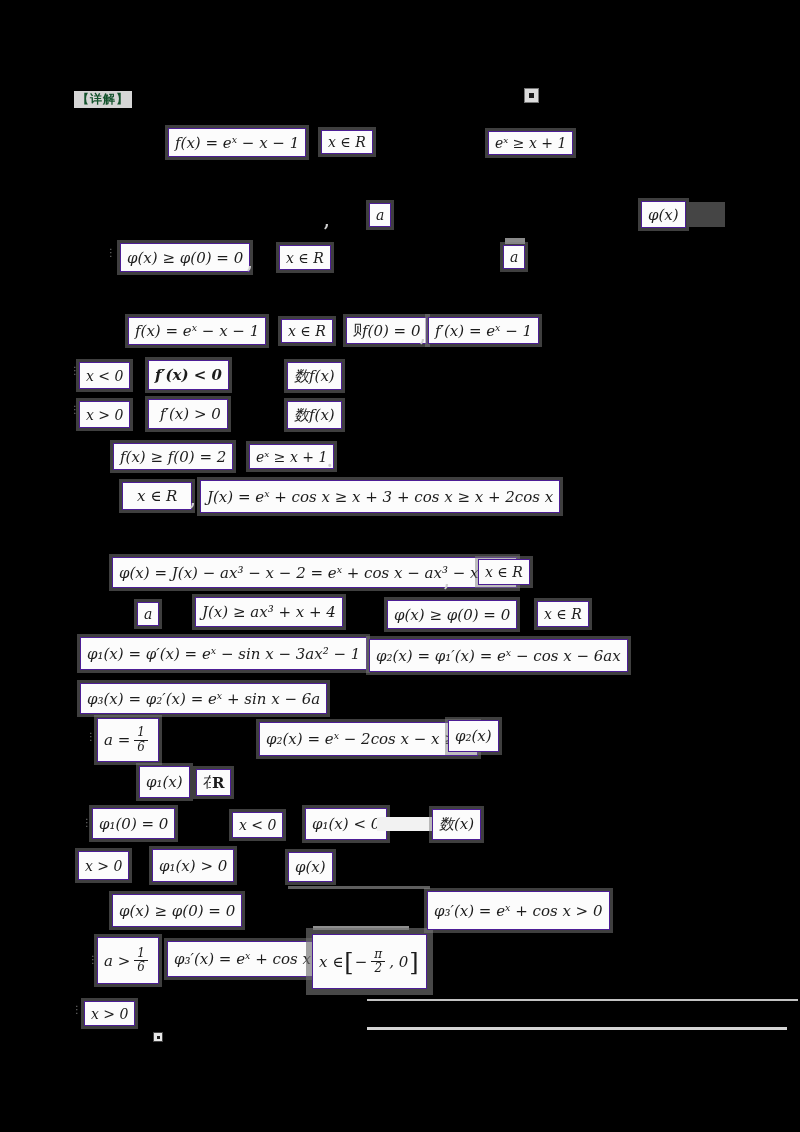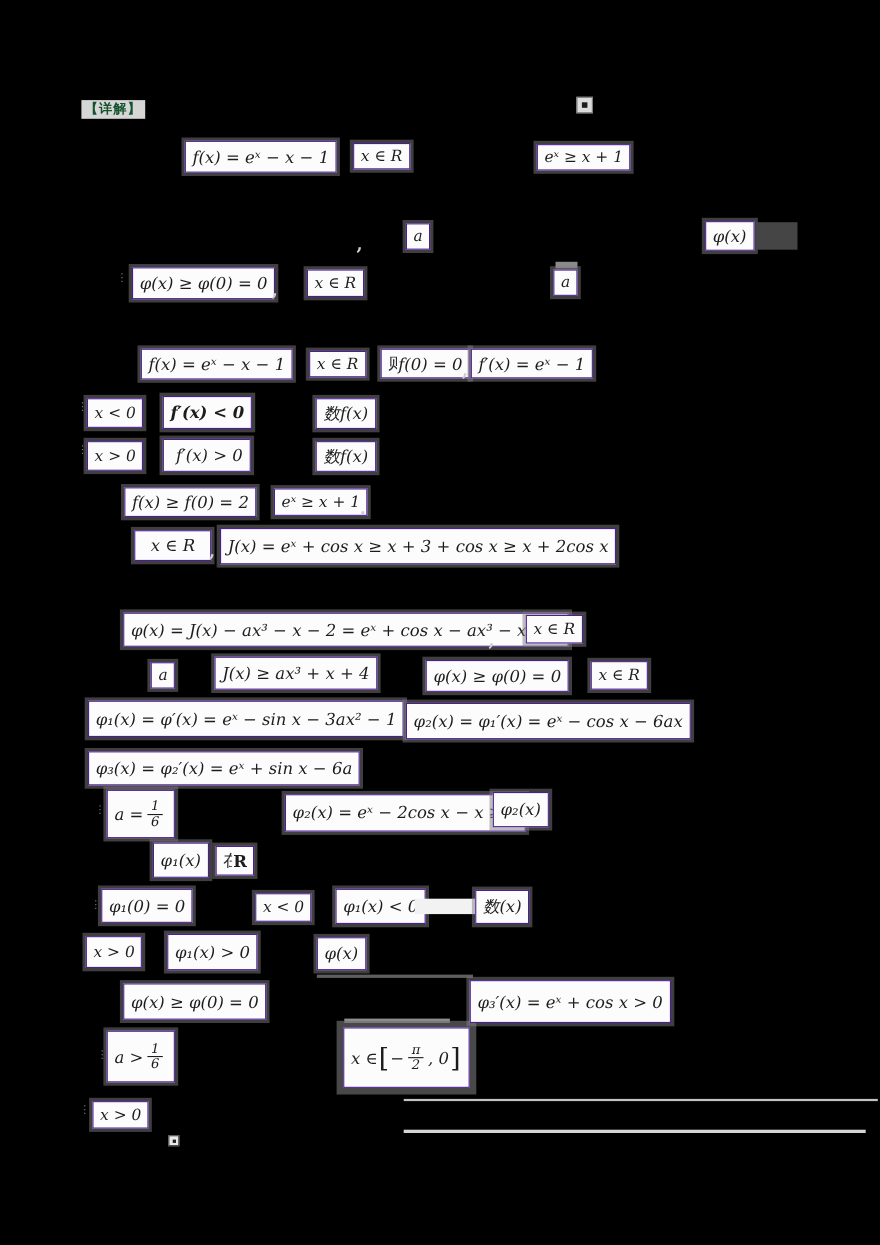--- a/index.html
+++ b/index.html
@@ -129,20 +129,21 @@
   <div class="block" style="left:313px;top:926px;width:96px;height:4px;background:#8f8f8f;"></div>
 
   <div class="tick" style="left:88px;top:955px;">⋮</div>
   <div class="fbox" style="left:97px;top:937px;height:45px;">
     <span>a &gt;</span>
     <span class="frac">
       <span class="num">1</span>
       <span>6</span>
     </span>
   </div>
+  <div class="fbox" style="left:167px;top:941px;height:34px;">φ₃′(x) = eˣ + cos x</div>
   <div class="fbox" style="left:312px;top:934px;height:53px;box-shadow:0 0 0 6px rgba(110,110,110,.65);">
     <span>x ∈</span>
     <span class="brk">[</span>
     <span>−</span>
     <span class="frac">
       <span class="num">π</span>
       <span>2</span>
     </span>
     <span>, 0</span>
     <span class="brk">]</span>

